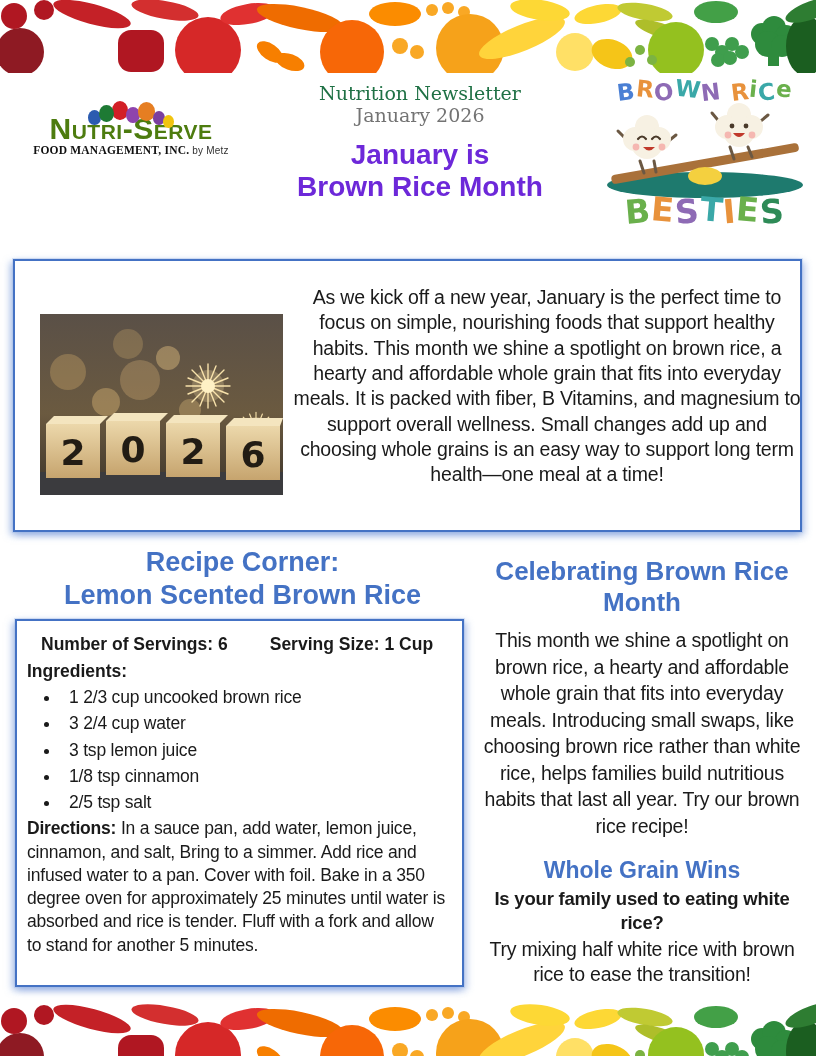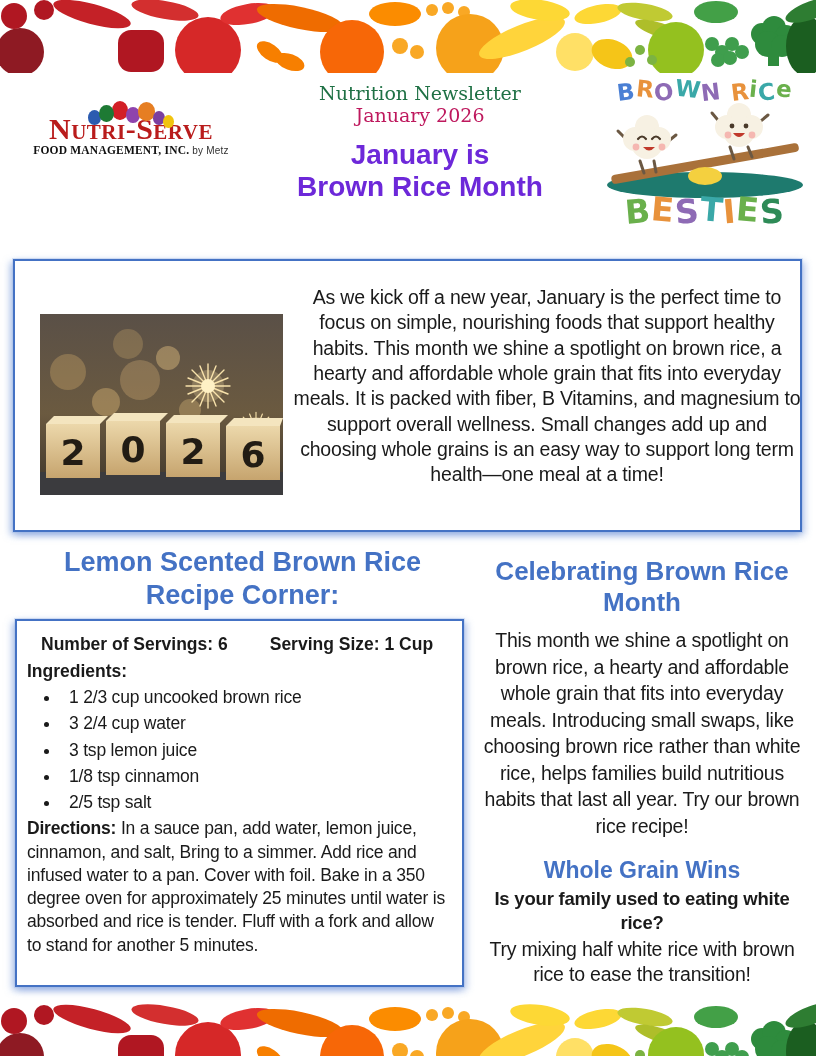--- a/index.html
+++ b/index.html
@@ -10,29 +10,29 @@
     font-family:"Liberation Sans", sans-serif; color:#1a1a1a;
   }
   
   .band-top { position:absolute; top:0; left:0; }
   .band-bottom-clip { position:absolute; bottom:0; left:0; width:816px; height:52px; overflow:hidden; }
   
   .logo { position:absolute; left:22px; top:96px; width:218px; text-align:center; }
   .balloons { display:flex; justify-content:center; align-items:flex-end; height:24px; margin-bottom:-6px; }
   .balloon { display:inline-block; border-radius:50% 50% 48% 48%; margin:0 -1px; }
   .logo-name {
-    font-family:Liberation Serif, serif; font-weight:bold; font-variant:small-caps;
-    color:#b91c1c; font-size:30px; letter-spacing:0.5px; line-height:1.0;
+    font-family:Liberation Sans, sans-serif; font-weight:bold; font-variant:small-caps;
+    color:#4d7c0f; font-size:30px; letter-spacing:0.5px; line-height:1.0;
   }
   .logo-sub { font-family:"Liberation Serif", serif; font-weight:bold; color:#111; font-size:11.5px; letter-spacing:0.2px; }
   .logo-by { font-family:Liberation Sans, sans-serif; font-weight:normal; color:#333; font-size:10px; }
   .masthead { position:absolute; left:236px; top:82px; width:368px; text-align:center; }
   .nl-title { font-family:"DejaVu Serif", serif; font-weight:bold; color:#1f7145; font-size:36px; line-height:1.05; }
   .nl-sub { font-family:"DejaVu Serif", serif; color:#1f7145; font-size:19px; line-height:1.18; }
-  .nl-issue { font-family:"DejaVu Serif", serif; color:#be185d; font-size:19px; line-height:1.18; }
+  .nl-issue { font-family:"DejaVu Serif", serif; color:#737373; font-size:19px; line-height:1.18; }
   .month-banner { margin-top:12px; color:#6d28d9; font-weight:bold; font-size:28px; line-height:1.15; }
   
   .besties { position:absolute; left:598px; top:80px; width:214px; text-align:center; }
   .b-row1 { font-family:"DejaVu Sans", sans-serif; font-weight:bold; font-size:23px; letter-spacing:1px; line-height:1; }
   .b-row2 { font-family:"DejaVu Sans", sans-serif; font-weight:bold; font-size:33px; letter-spacing:1px; line-height:1; margin-top:-8px; }
   .b-row1 span, .b-row2 span { display:inline-block; }
   .b-row1 span:nth-child(odd){ transform:rotate(-7deg) translateY(1px); }
   .b-row1 span:nth-child(even){ transform:rotate(6deg) translateY(-2px); }
   .b-row2 span:nth-child(odd){ transform:rotate(-5deg); }
   .b-row2 span:nth-child(even){ transform:rotate(5deg) translateY(-2px); }
@@ -257,22 +257,22 @@
         <text x="33" y="151">2</text>
         <text x="93" y="148">0</text>
         <text x="153" y="150">2</text>
         <text x="213" y="153">6</text>
       </g>
     </svg>
     <p class="intro-text">As we kick off a new year, January is the perfect time to focus on simple, nourishing foods that support healthy habits.  This month we shine a spotlight on brown rice, a hearty and affordable whole grain that fits into everyday meals. It is packed with fiber, B Vitamins, and magnesium to support overall wellness.  Small changes add up and choosing whole grains is an easy way to support long term health—one meal at a time!</p>
   </div>
 
   <div class="recipe-heading">
+    <div>Recipe Corner:</div>
     <div>Lemon Scented Brown Rice</div>
-    <div>Recipe Corner:</div>
   </div>
 
   <div class="blue-box recipe-box">
     <div class="servings-row">
       <span>Number of Servings: 6</span>
       <span>Serving Size: 1 Cup</span>
     </div>
     <div class="ing-head">Ingredients:</div>
     <ul class="ing-list">
       <li>1 2/3 cup uncooked brown rice</li>

